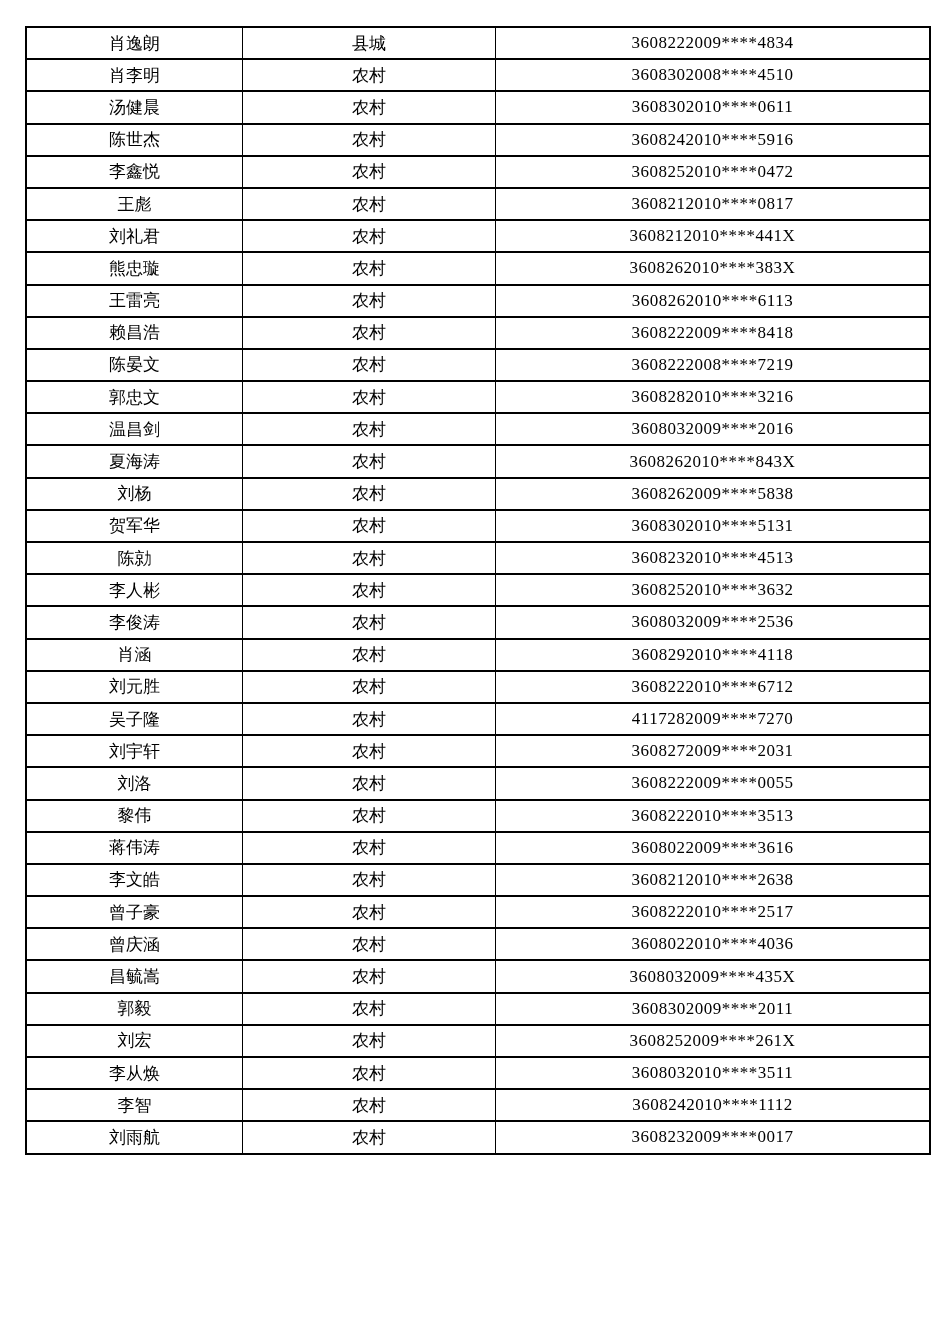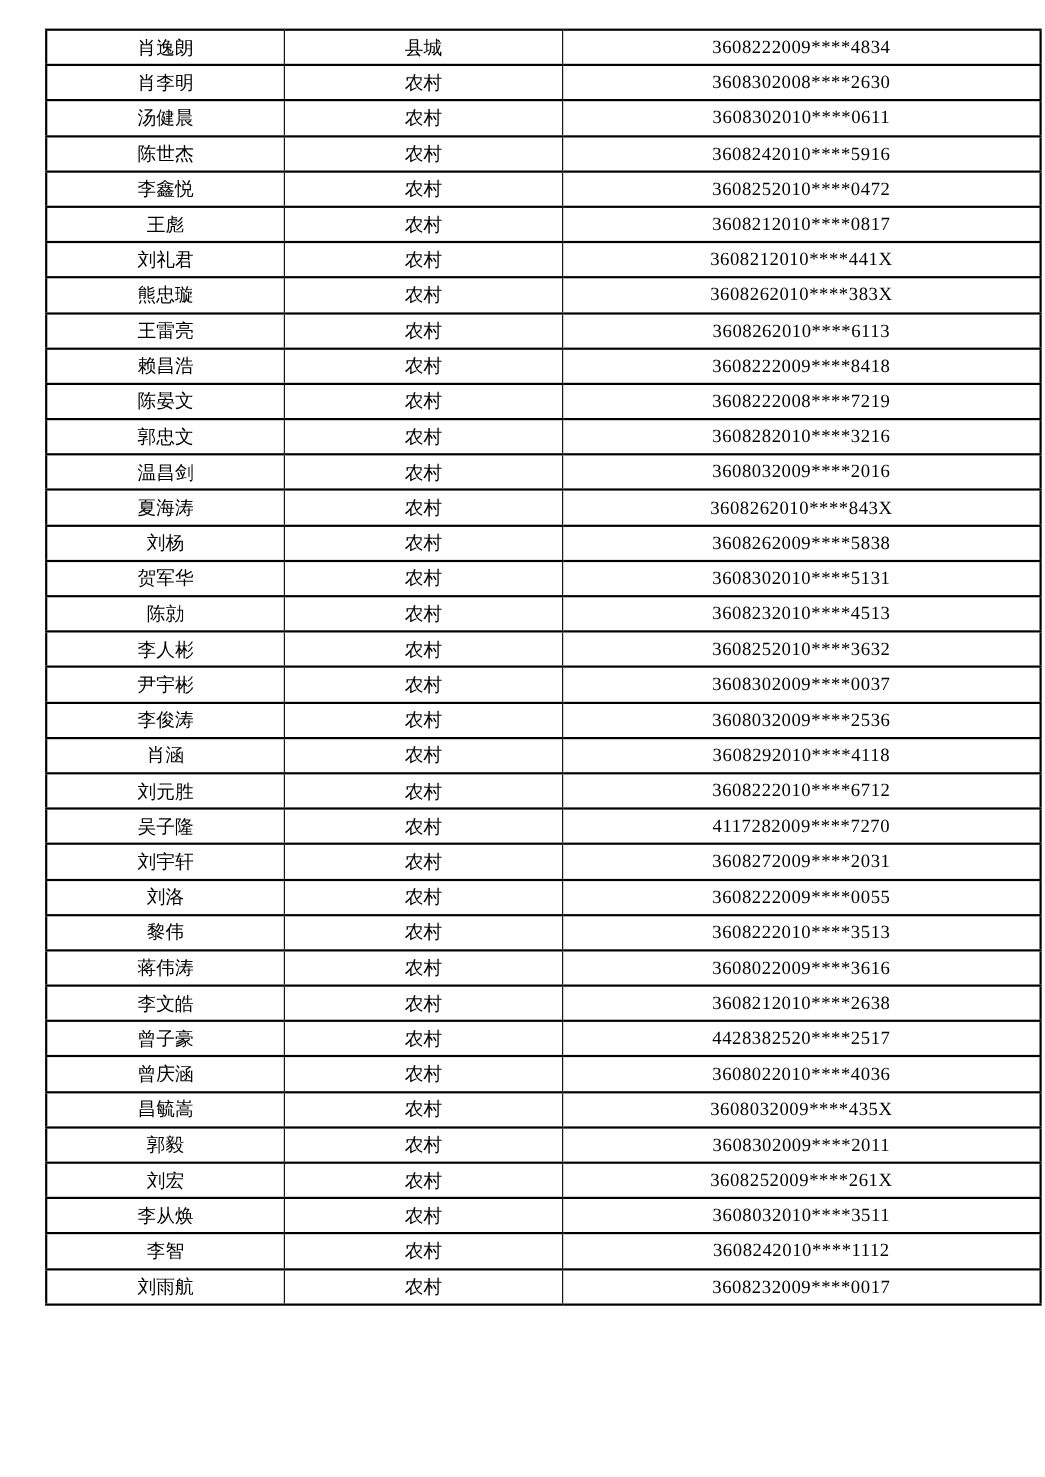--- a/index.html
+++ b/index.html
@@ -18,21 +18,20 @@
     overflow: hidden;
   }
   table.roster {
     position: absolute;
     left: 25px;
     top: 26px;
     width: 900px;
     border-collapse: collapse;
     table-layout: fixed;
     border: 2px solid #000000;
-    margin-left: 16px;
   }
   table.roster td {
     border-left: 1px solid #000000;
     border-right: 1px solid #000000;
     border-top: 2px solid #000000;
     border-bottom: 2px solid #000000;
     height: 30.2px;
     padding: 0;
     text-align: center;
     vertical-align: middle;
@@ -52,21 +51,21 @@
   <table class="roster">
     <tbody id="roster-body">
         <tr>
           <td class="col-name">肖逸朗</td>
           <td class="col-res">县城</td>
           <td class="col-id">3608222009****4834</td>
         </tr>
         <tr>
           <td class="col-name">肖李明</td>
           <td class="col-res">农村</td>
-          <td class="col-id">3608302008****2630</td>
+          <td class="col-id">3608302008****4510</td>
         </tr>
         <tr>
           <td class="col-name">汤健晨</td>
           <td class="col-res">农村</td>
           <td class="col-id">3608302010****0611</td>
         </tr>
         <tr>
           <td class="col-name">陈世杰</td>
           <td class="col-res">农村</td>
           <td class="col-id">3608242010****5916</td>
@@ -135,25 +134,20 @@
           <td class="col-name">陈勍</td>
           <td class="col-res">农村</td>
           <td class="col-id">3608232010****4513</td>
         </tr>
         <tr>
           <td class="col-name">李人彬</td>
           <td class="col-res">农村</td>
           <td class="col-id">3608252010****3632</td>
         </tr>
         <tr>
-          <td class="col-name">尹宇彬</td>
-          <td class="col-res">农村</td>
-          <td class="col-id">3608302009****0037</td>
-        </tr>
-        <tr>
           <td class="col-name">李俊涛</td>
           <td class="col-res">农村</td>
           <td class="col-id">3608032009****2536</td>
         </tr>
         <tr>
           <td class="col-name">肖涵</td>
           <td class="col-res">农村</td>
           <td class="col-id">3608292010****4118</td>
         </tr>
         <tr>
@@ -187,21 +181,21 @@
           <td class="col-id">3608022009****3616</td>
         </tr>
         <tr>
           <td class="col-name">李文皓</td>
           <td class="col-res">农村</td>
           <td class="col-id">3608212010****2638</td>
         </tr>
         <tr>
           <td class="col-name">曾子豪</td>
           <td class="col-res">农村</td>
-          <td class="col-id">4428382520****2517</td>
+          <td class="col-id">3608222010****2517</td>
         </tr>
         <tr>
           <td class="col-name">曾庆涵</td>
           <td class="col-res">农村</td>
           <td class="col-id">3608022010****4036</td>
         </tr>
         <tr>
           <td class="col-name">昌毓嵩</td>
           <td class="col-res">农村</td>
           <td class="col-id">3608032009****435X</td>

